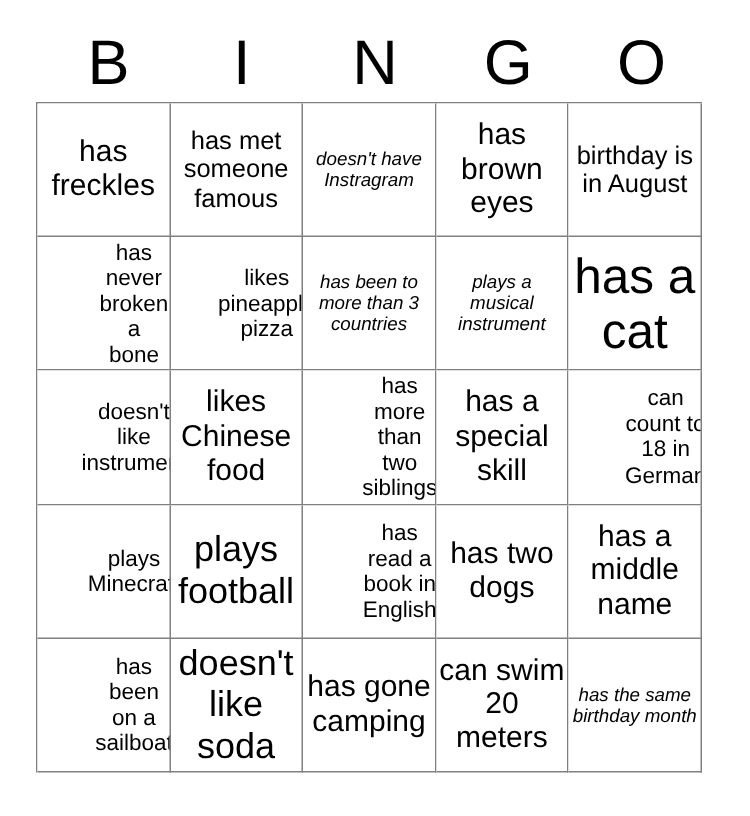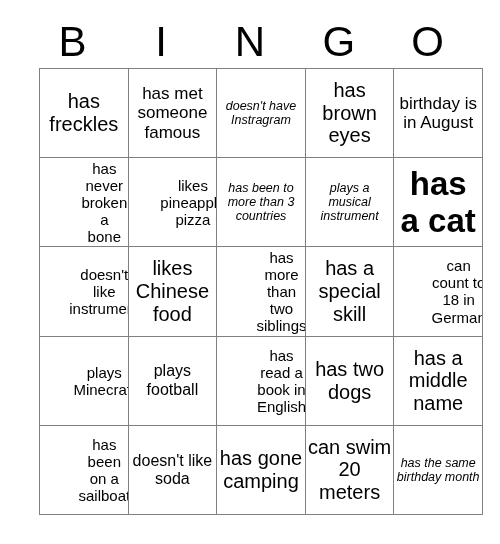--- a/index.html
+++ b/index.html
@@ -33,21 +33,21 @@
     flex: 1 1 0;
     text-align: center;
     font-size: 42px;
     line-height: 52px;
     font-weight: 400;
     color: #000000;
     letter-spacing: 0px;
   }
   .grid {
     position: absolute;
-    left: 39px;
+    left: 24px;
     top: 68px;
     width: 444px;
     height: 447px;
     border-top: 1px solid #808080;
     border-left: 1px solid #808080;
     box-sizing: border-box;
     display: grid;
     grid-template-columns: repeat(5, 1fr);
     grid-template-rows: repeat(5, 1fr);
   }
@@ -67,22 +67,22 @@
     display: block;
     width: 100%;
     line-height: 1.14;
     color: #000000;
     word-wrap: break-word;
   }
   .fs-xs  { font-size: 12.5px; font-style: italic; }
   .fs-s   { font-size: 15px; margin-left: 41px; }
   .fs-m   { font-size: 17px; }
   .fs-l   { font-size: 20px; }
-  .fs-xl  { font-size: 16px; }
-  .fs-xxl { font-size: 33px; font-weight: bold; }
+  .fs-xl  { font-size: 24px; }
+  .fs-xxl { font-size: 33px; }
 </style>
 </head>
 <body>
 
 <div class="card">
 
   <div class="header-row">
     <div class="header-letter">B</div>
     <div class="header-letter">I</div>
     <div class="header-letter">N</div>

